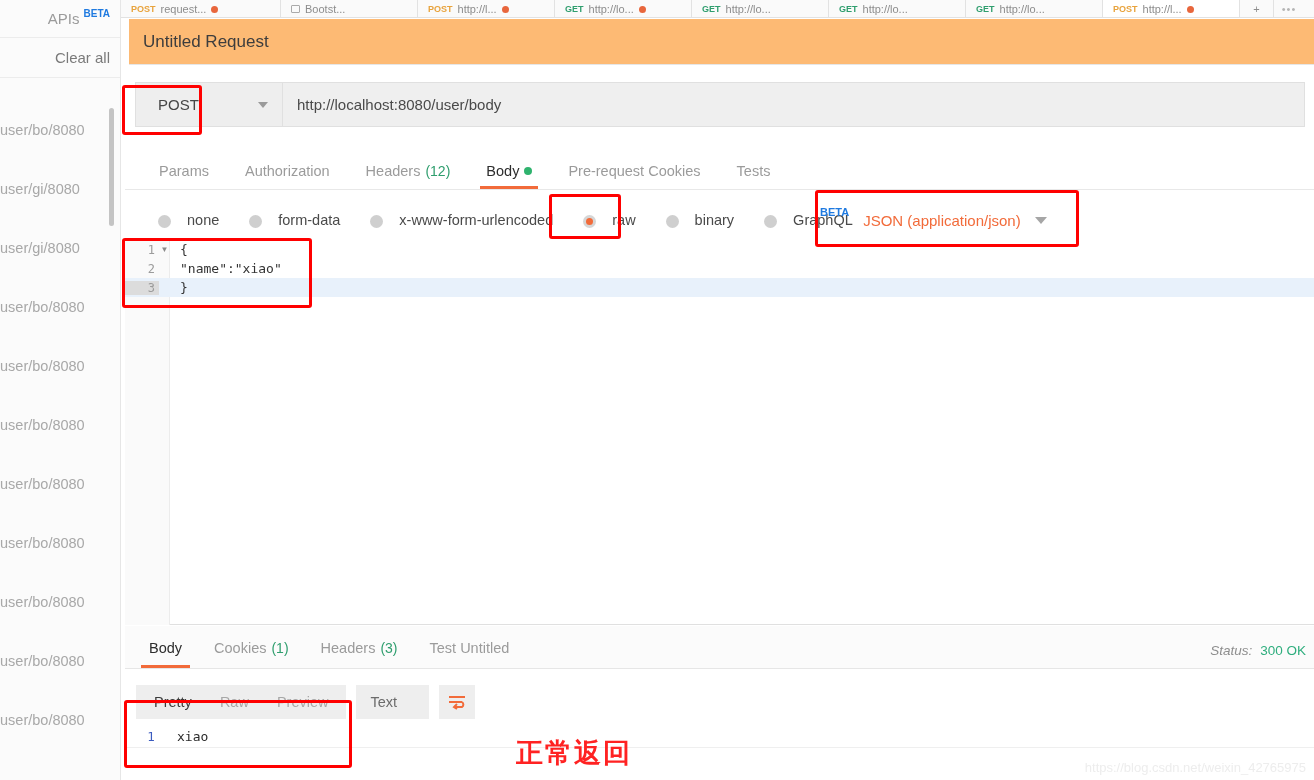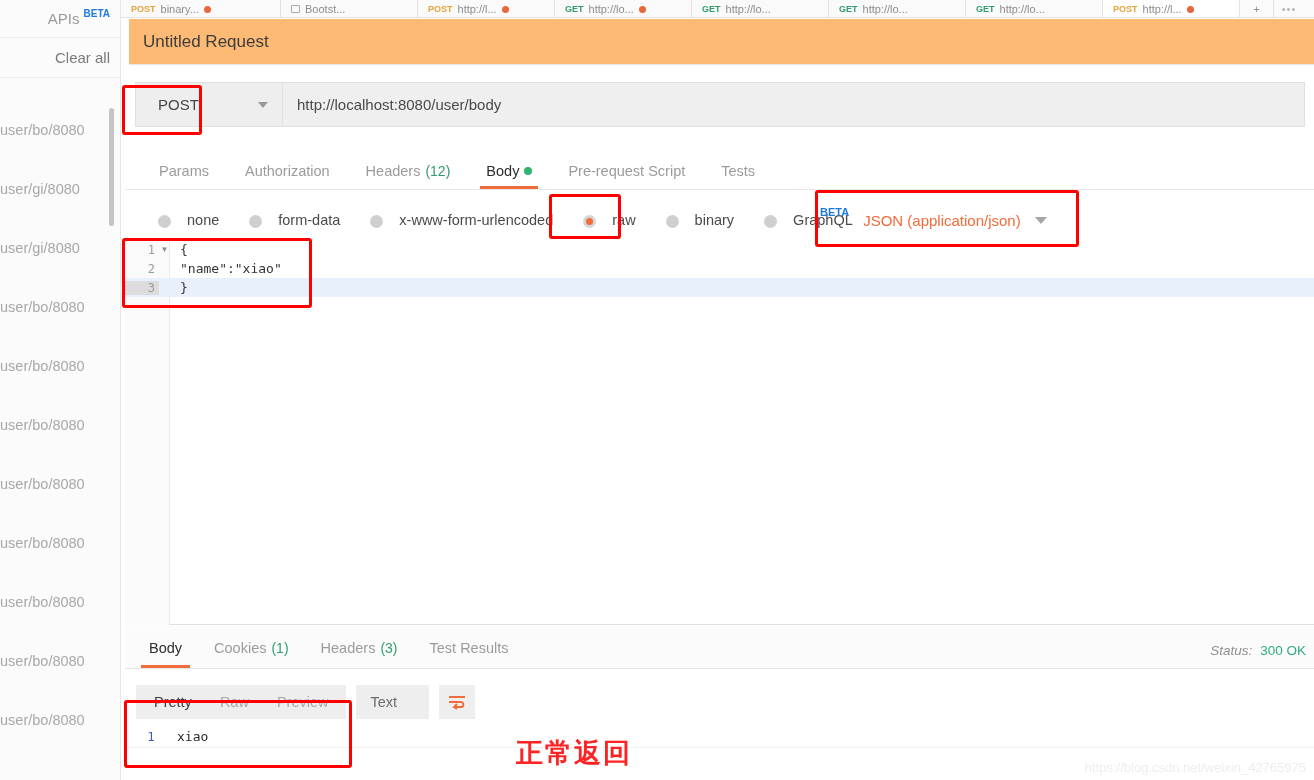--- a/index.html
+++ b/index.html
@@ -255,21 +255,21 @@
       <div class="hist-item">
           <span>8080/user/bo</span>
         </div>
     </div>
     <div class="sb-scroll"></div>
   </div>
 
   <div class="tabstrip">
     <div class="tab" style="width:160px">
       <span class="verb post">POST</span>
-      <span>binary...</span>
+      <span>request...</span>
       <span class="dot"></span>
     </div>
     <div class="tab" style="width:137px">
       <span class="sqico"></span>
       <span>Bootst...</span>
     </div>
     <div class="tab" style="width:137px">
       <span class="verb post">POST</span>
       <span>http://l...</span>
       <span class="dot"></span>
@@ -327,21 +327,21 @@
     </div>
     <div class="rtab">
       <span>Headers</span>
       <span class="count">(12)</span>
     </div>
     <div class="rtab active">
       <span>Body</span>
       <span class="gdot"></span>
     </div>
     <div class="rtab">
-      <span>Pre-request Script</span>
+      <span>Pre-request Cookies</span>
     </div>
     <div class="rtab">
       <span>Tests</span>
     </div>
   </div>
 
   <div class="bodytypes">
     <label class="radio">
       <span class="rc"></span>
       <span>none</span>
@@ -399,21 +399,21 @@
     </div>
     <div class="rsp">
       <span>Cookies</span>
       <span class="count">(1)</span>
     </div>
     <div class="rsp">
       <span>Headers</span>
       <span class="count">(3)</span>
     </div>
     <div class="rsp">
-      <span>Test Results</span>
+      <span>Test Untitled</span>
     </div>
     <div class="status-wrap">
       <span class="lbl">Status:</span>
       <span class="val">300 OK</span>
     </div>
   </div>
 
   <div class="resp-toolbar">
     <div class="seg">
       <span class="si active">Pretty</span>

